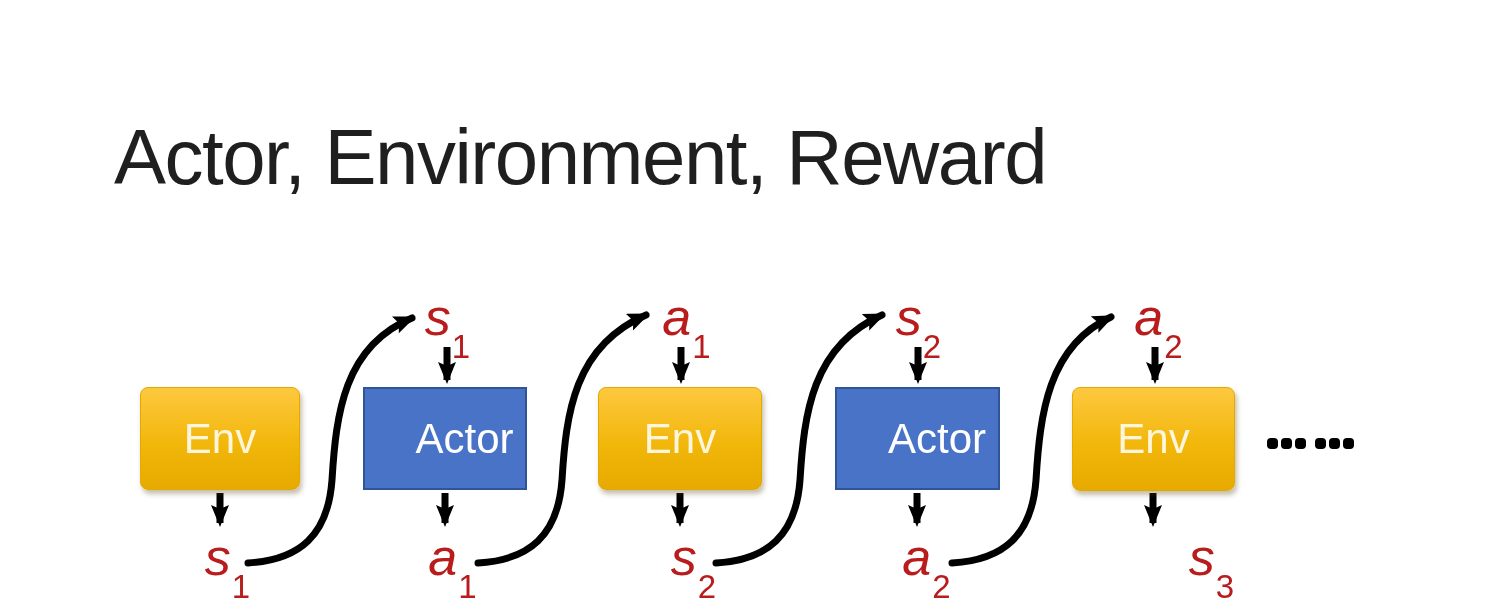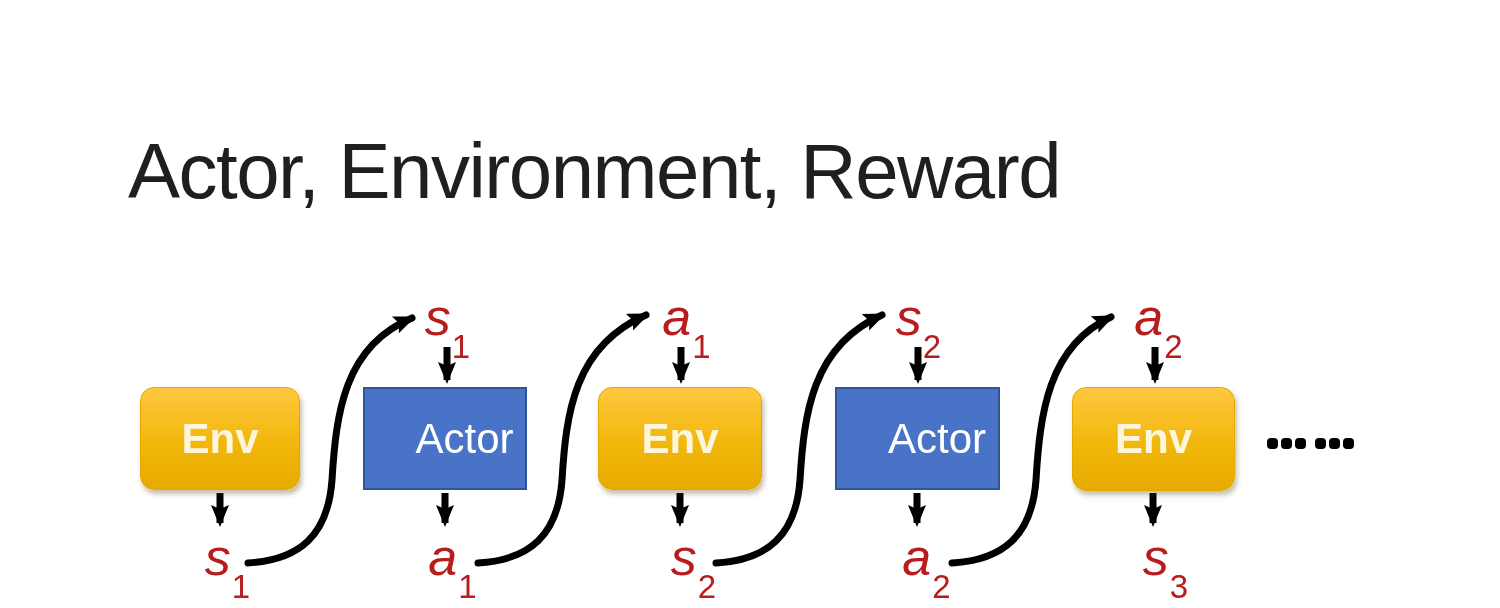--- a/index.html
+++ b/index.html
@@ -2,36 +2,35 @@
 <html style="--title-color: #1F1F1F; --env-top: #FDC83F; --env-mid: #F2B70B; --env-bottom: #E7AA00; --env-text: #FDF6DC; --actor-fill: #4873C6; --actor-border: #2F5597; --actor-text: #FFFFFF; --ink: #000000;"><head>
 <meta charset="utf-8">
 <style>
   html,body { margin:0; padding:0; background:#fff; }
   .slide {
     position:relative; width:1500px; height:608px;
     background:#ffffff; overflow:hidden;
     font-family:"Liberation Sans","DejaVu Sans",sans-serif;
   }
   .title {
-    position:absolute; left:112px; top:116px; margin:16px;
+    position:absolute; left:112px; top:116px; margin:2px;
     font-size:78px; font-weight:400; letter-spacing:-1.5px; line-height:1;
     color:var(--title-color,#1f1f1f); white-space:nowrap;
   }
   
   .box {
     position:absolute; top:387px; height:103px;
     display:flex; align-items:center; justify-content:center;
     font-size:42px; line-height:1; box-sizing:border-box;
   }
   .box.env {
     background:linear-gradient(180deg, var(--env-top,#FDC83F) 0%, var(--env-mid,#F2B70B) 55%, var(--env-bottom,#E7AA00) 100%);
-    border:1px solid #e2a900; border-radius:14px;
+    border:1px solid #e2a900; border-radius:8px;
     color:var(--env-text,#FDF6DC);
     box-shadow:2px 4px 5px rgba(90,70,20,.35);
-    font-weight:bold;
   }
   .box.actor {
     background:var(--actor-fill,#4873C6);
     border:2.5px solid var(--actor-border,#2F5597);
     color:var(--actor-text,#fff);
     padding-left:39px;
   }
   .b0 { left:140px;  width:160px; }
   .b1 { left:363px;  width:164px; }
   .b2 { left:598px;  width:164px; }
@@ -44,21 +43,21 @@
     font-size:52px; font-style:italic; line-height:1; color:#b91c1c;
     white-space:nowrap;
   }
   .mlabel sub {
     font-size:33px; font-style:normal; line-height:0;
     position:relative; top:12px; left:1px;
   }
   .top    { top:291px; }
   .bottom { top:531px; }
   .t0 { left:397px; }  .t1 { left:636px; }  .t2 { left:868px; }  .t3 { left:1108px; }
-  .u0 { left:177px; }  .u1 { left:402px; }  .u2 { left:643px; }  .u3 { left:876px; }  .u4 { left:1115px;text-align:center; }
+  .u0 { left:177px; }  .u1 { left:402px; }  .u2 { left:643px; }  .u3 { left:876px; }  .u4 { left:1161px;text-align:center; }
   
   .arrows { position:absolute; left:0; top:0; width:1500px; height:608px; pointer-events:none; }
   .arrows path.curve, .arrows line { stroke:var(--ink,#000); stroke-width:7; fill:none; }
   .arrows path.curve { stroke-linecap:round; }
   .arrows marker path { fill:var(--ink,#000); stroke:none; }
   
   .dots { position:absolute; left:1267px; top:438px; display:flex; align-items:center; }
   .dot {
     width:11px; height:11px; margin-right:3px;
     background:var(--ink,#000); border-radius:4px;

